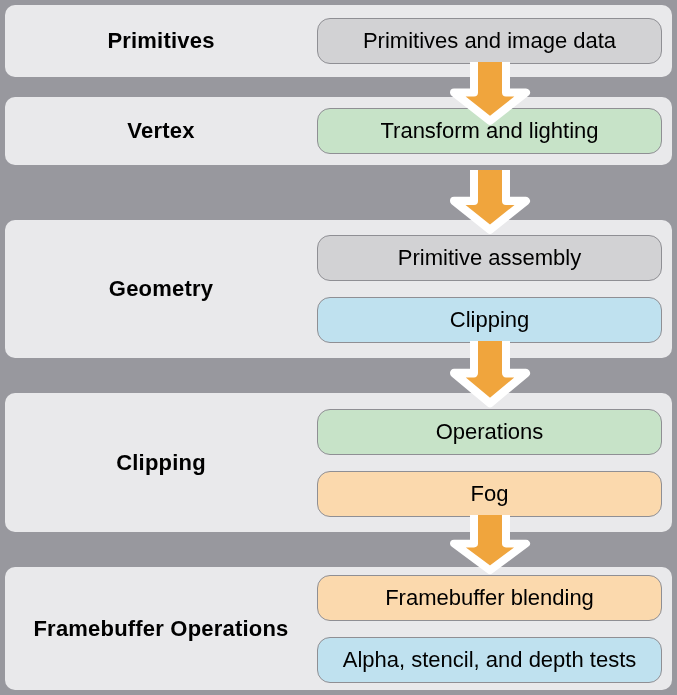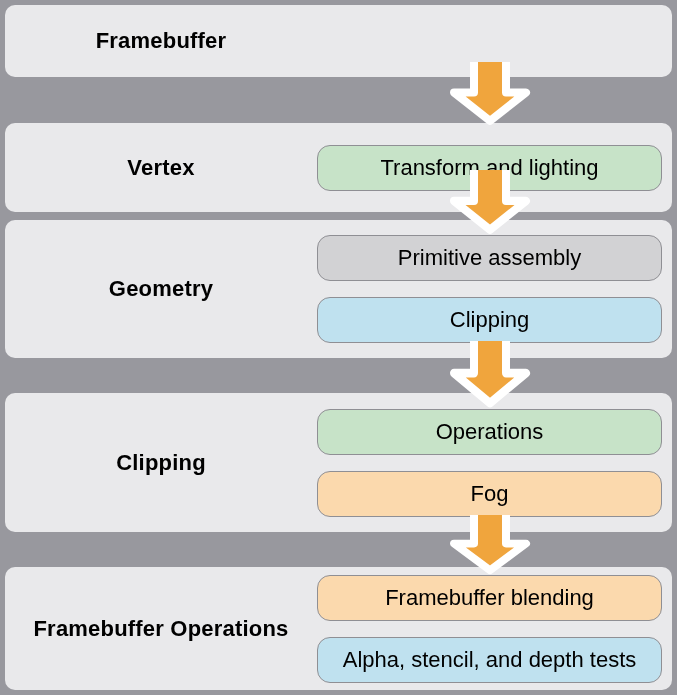--- a/index.html
+++ b/index.html
@@ -62,23 +62,26 @@
     width: 90px;
     z-index: 3;
     pointer-events: none;
   }
 </style>
 </head>
 <body>
 
 <div class="pipeline" id="pipeline">
     <div class="band" style="top: 5px; height: 72px;">
-      <div class="stage-label">Framebuffer</div>
+      <div class="stage-label">Primitives</div>
+      <div class="pill-col">
+        <div class="pill pill-gray">Primitives and image data</div>
+      </div>
     </div>
-    <div class="band" style="top: 123px; height: 89px;">
+    <div class="band" style="top: 97px; height: 68px;">
       <div class="stage-label">Vertex</div>
       <div class="pill-col">
         <div class="pill pill-green">Transform and lighting</div>
       </div>
     </div>
     <div class="band" style="top: 220px; height: 138px;">
       <div class="stage-label">Geometry</div>
       <div class="pill-col">
         <div class="pill pill-gray">Primitive assembly</div>
         <div class="pill pill-blue">Clipping</div>

